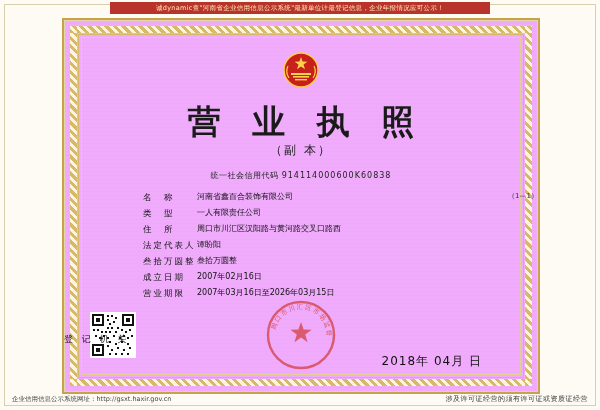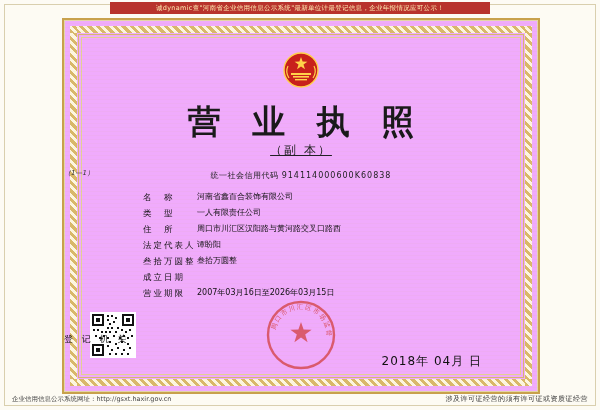--- a/index.html
+++ b/index.html
@@ -63,30 +63,30 @@
   .title{
     position:absolute;left:0;right:0;top:80px;
     text-align:center;
     font-family:"DejaVu Sans","Liberation Sans",sans-serif;
     font-size:33px;font-weight:bold;color:#1a1a1a;
     letter-spacing:10px;
     text-indent:10px;
   }
   .subtitle{
     position:absolute;left:0;right:0;top:122px;
-    text-align:center;font-size:12px;color:#222;letter-spacing:2px;text-decoration:underline;
+    text-align:center;font-size:12px;color:#222;letter-spacing:2px;
   }
   .usci{
     position:absolute;left:0;right:0;top:150px;
     text-align:center;font-size:8px;color:#222;letter-spacing:.5px;
   }
   .usci .code{letter-spacing:1px;margin-top:24px;}
   .copy-no{
-    position:absolute;left:0;right:0;top:148px;
-    text-align:left;font-size:7px;color:#333;font-style:italic;
+    position:absolute;left:0;right:0;top:171px;
+    text-align:right;font-size:7px;color:#333;
   }
   
   .info{
     position:absolute;left:79px;top:172px;width:330px;
   }
   .row{
     display:flex;align-items:flex-start;
     margin-bottom:4px;
   }
   .row .label{
@@ -186,20 +186,21 @@
       <div class="row">
         <div class="label">法定代表人</div>
         <div class="value">谭盼阳</div>
       </div>
       <div class="row">
         <div class="label">叁拾万圆整</div>
         <div class="value">叁拾万圆整</div>
       </div>
       <div class="row">
         <div class="label">成立日期</div>
+        <div class="value">2007年02月16日</div>
       </div>
       <div class="row">
         <div class="label">营业期限</div>
         <div class="value">2007年03月16日至2026年03月15日</div>
       </div>
     </div>
 
     <div class="qr">
       <svg width="46" height="46" viewBox="0 0 46 46">
         <rect width="46" height="46" fill="#ffffff"></rect>

